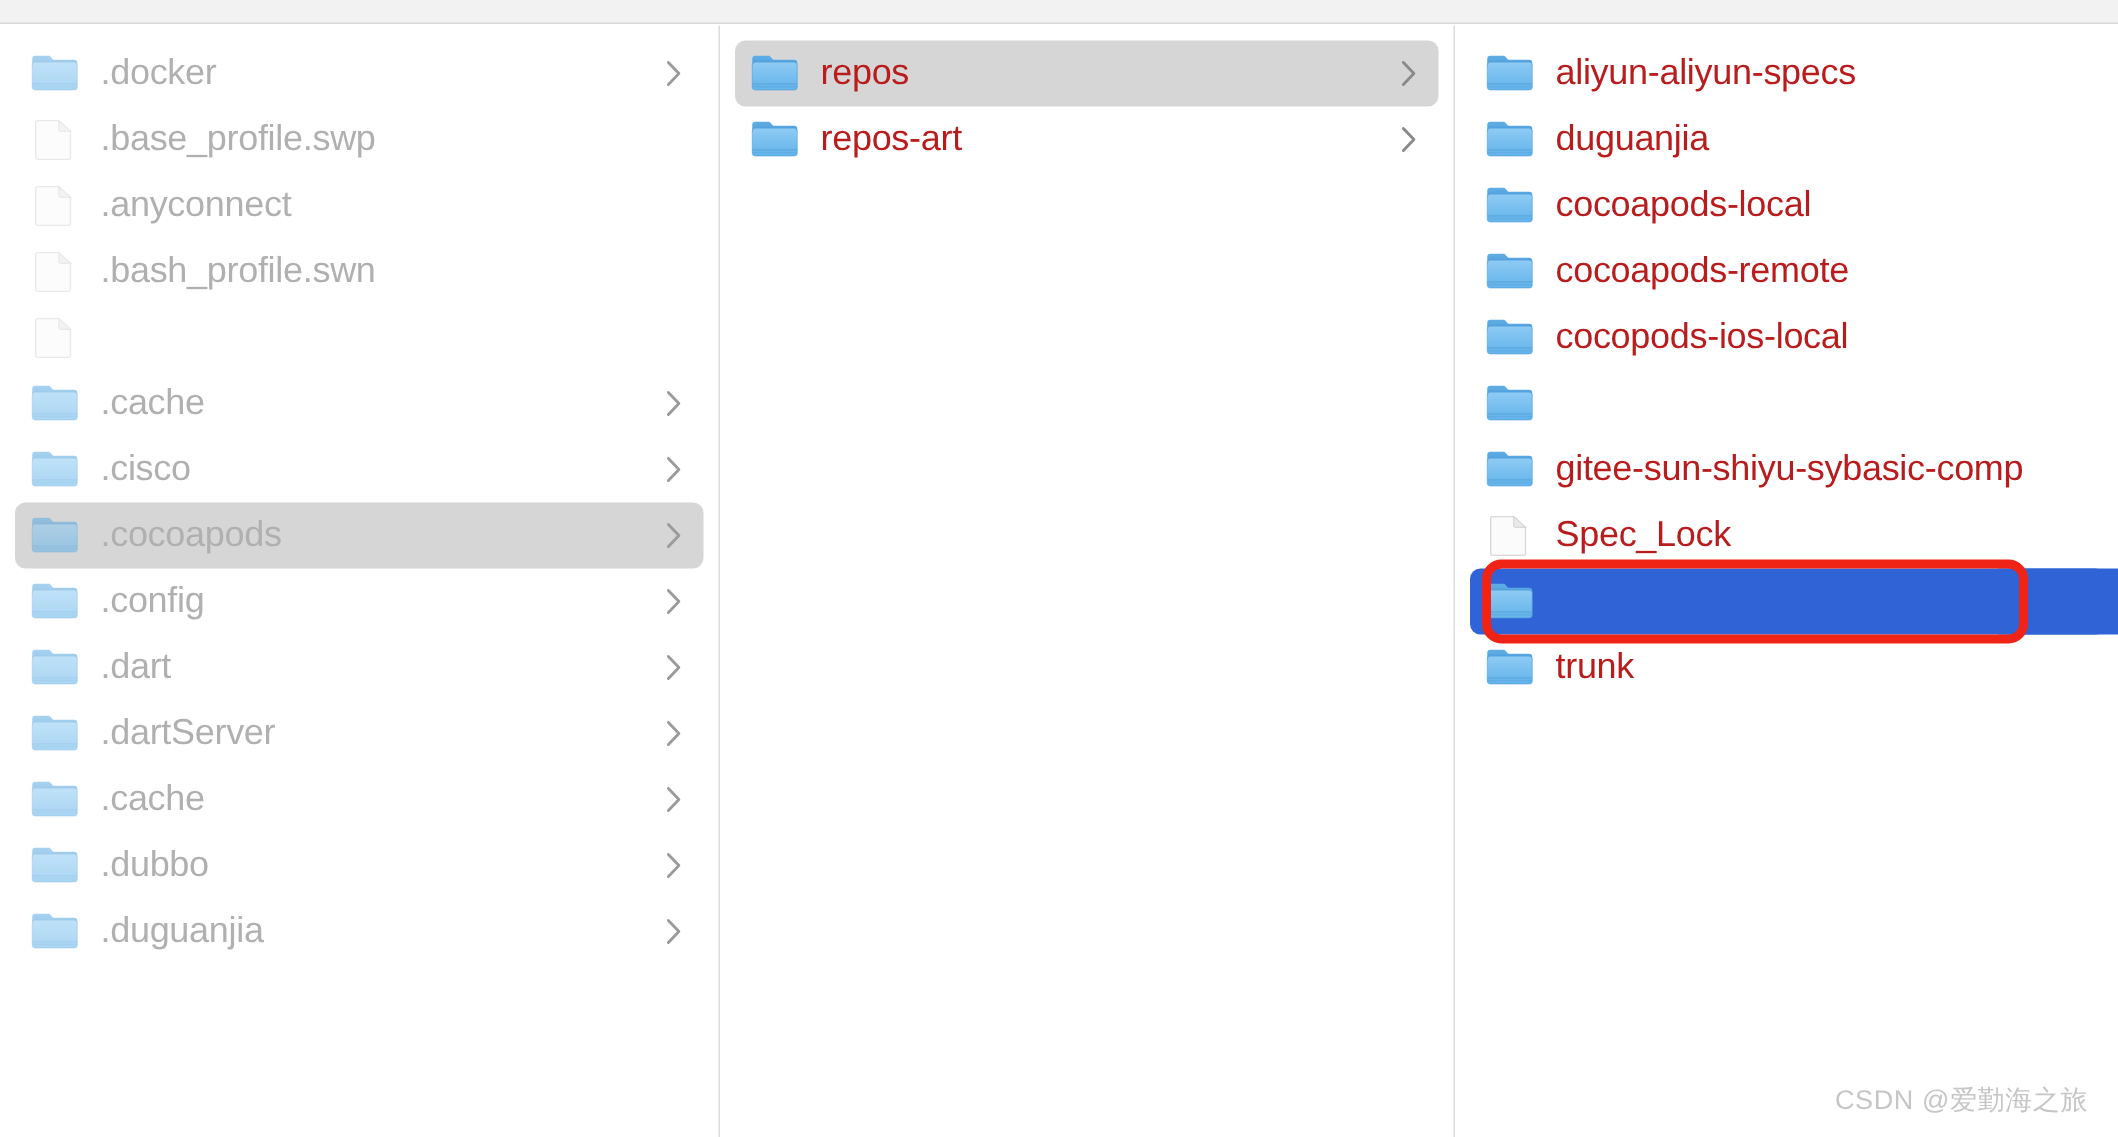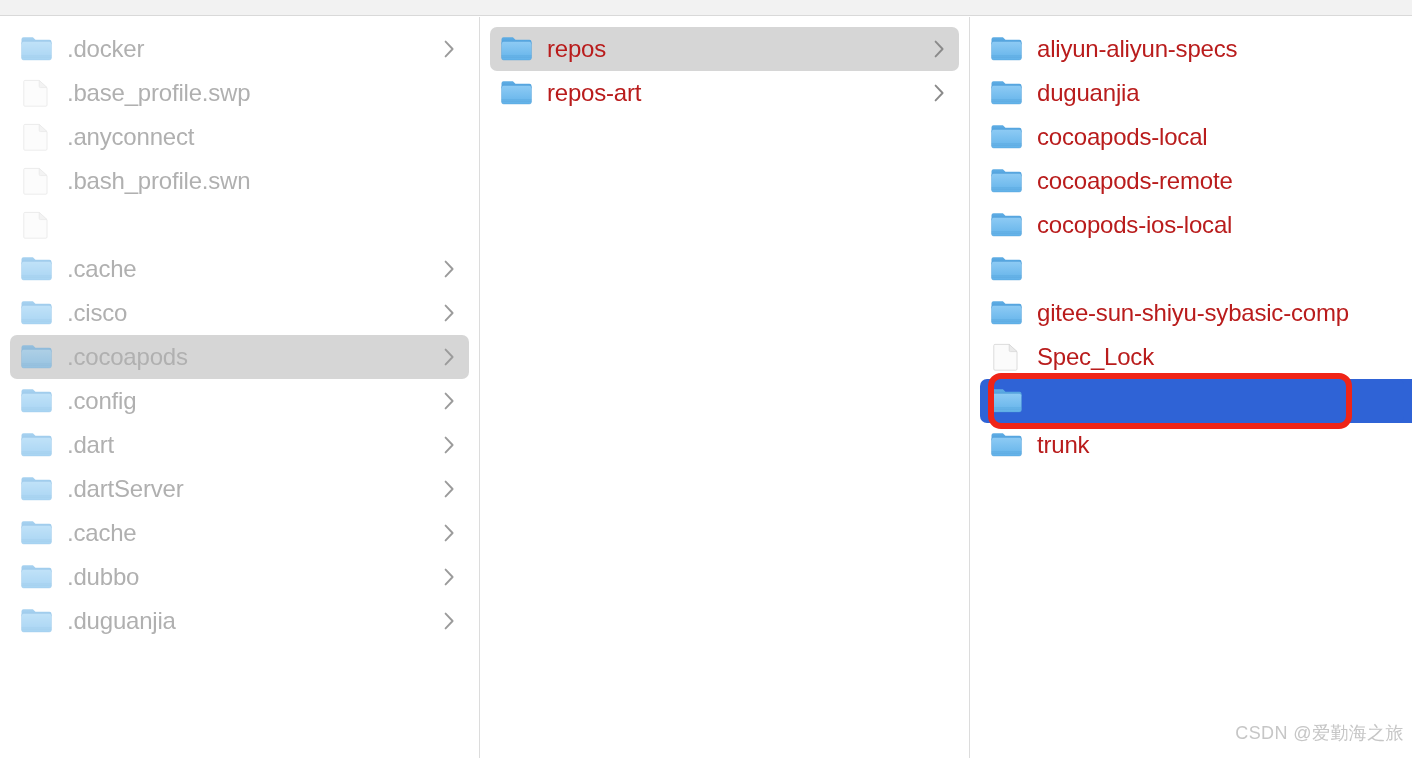--- a/index.html
+++ b/index.html
@@ -137,21 +137,21 @@
     height: 56px;
     border: 6px solid var(--anno, #ef2417);
     border-radius: 13px;
     pointer-events: none;
     z-index: 5;
   }
 
   
   #watermark {
     position: absolute;
-    right: 8px;
+    right: 20px;
     bottom: 13px;
     font-size: 18px;
     color: #c6c6c6;
     letter-spacing: 0.4px;
     z-index: 7;
     white-space: nowrap;
     font-family: "Liberation Sans", "DejaVu Sans", sans-serif;
   }
 </style>
 </head>

